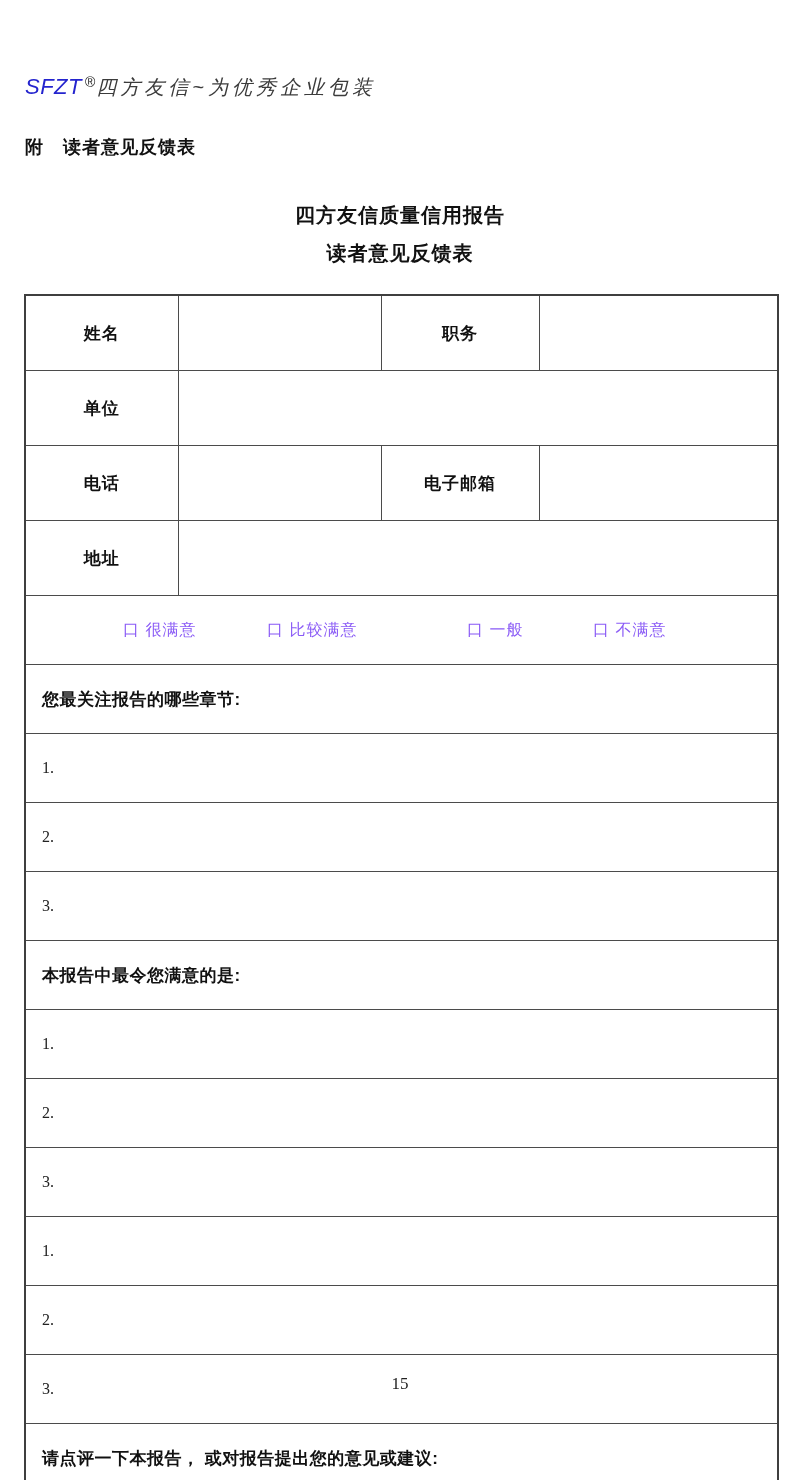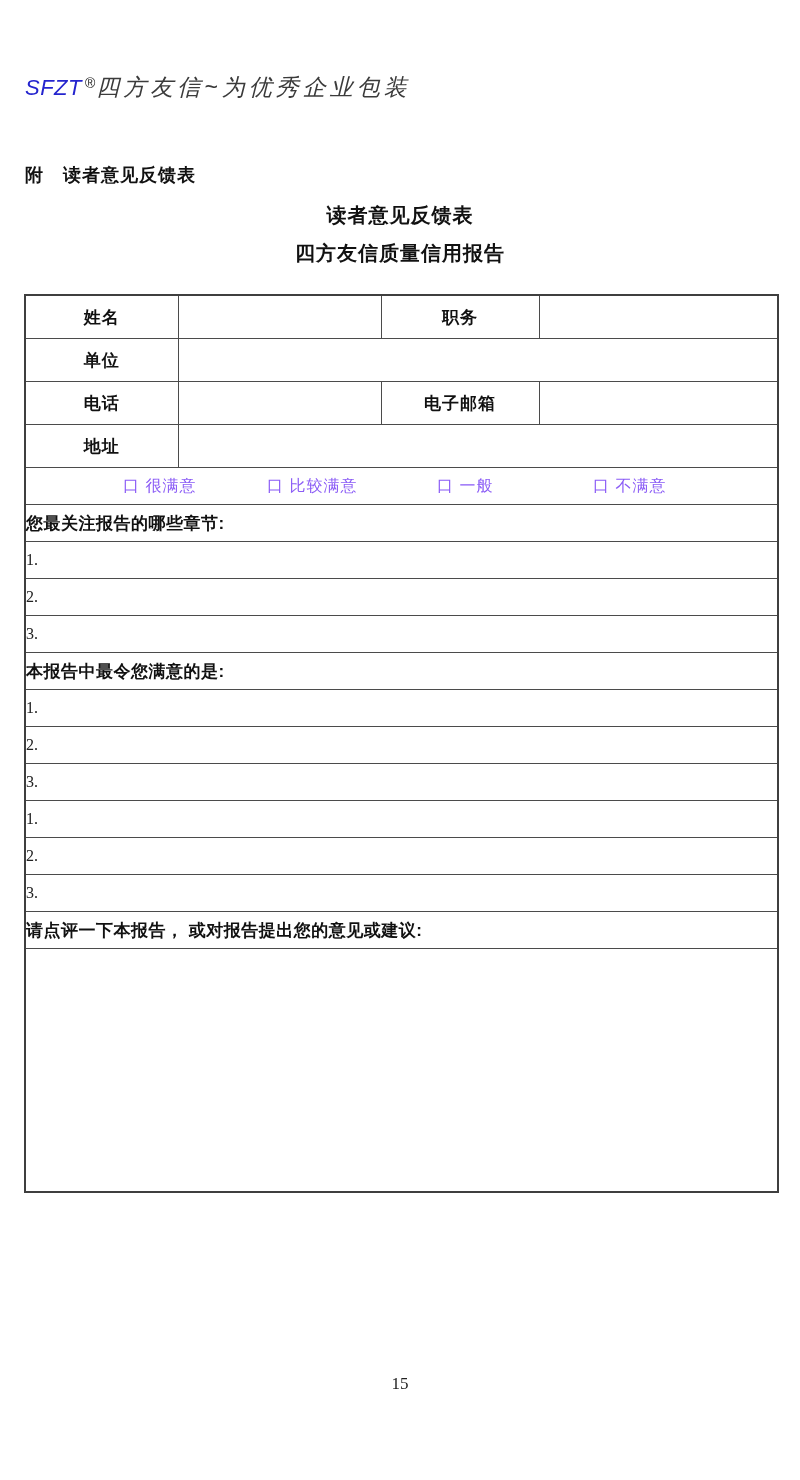--- a/index.html
+++ b/index.html
@@ -5,59 +5,59 @@
   html,body{margin:0;padding:0;background:#ffffff;}
   .page{
     position:relative;width:800px;height:1480px;background:#ffffff;
     font-family:"Liberation Sans","DejaVu Sans",sans-serif;color:#111;
     overflow:hidden;
   }
   
   .logo-line{position:absolute;left:25px;top:74px;white-space:nowrap;line-height:26px;}
   .logo-sfzt{font-style:italic;font-weight:normal;font-size:22px;color:#2424CE;letter-spacing:.5px;}
   .logo-reg{font-size:14px;color:#222;position:relative;top:-7px;margin-left:3px;}
-  .logo-tagline{font-style:italic;font-size:23px;color:#3b3b3b;letter-spacing:4px;margin-left:1px;}
+  .logo-tagline{font-style:italic;font-size:20px;color:#3b3b3b;letter-spacing:4px;margin-left:1px;}
   
-  .attachment{position:absolute;left:25px;top:135px;font-size:18px;font-weight:bold;letter-spacing:1px;margin-top:28px;}
+  .attachment{position:absolute;left:25px;top:135px;font-size:18px;font-weight:bold;letter-spacing:1px;}
   
   .doc-title{position:absolute;left:0;top:196px;width:800px;text-align:center;
     font-size:20px;font-weight:bold;line-height:38px;letter-spacing:1px;}
   
   table.form{
     position:absolute;left:24px;top:294px;width:753px;
     border-collapse:collapse;table-layout:fixed;border:2px solid #3f3f3f;
   }
-  table.form td{border:1px solid #4b4b4b;padding:0;vertical-align:middle;}
+  table.form td{border:1px solid #4b4b4b;padding:16px;vertical-align:middle;}
   tr.info td{height:42px;}
   tr.mid td{height:36px;}
   td.label{text-align:center;font-weight:bold;font-size:17px;letter-spacing:1px;}
   td.q{font-weight:bold;font-size:17px;padding:0 0 0 3px;text-align:left;letter-spacing:.5px;}
   td.num{font-family:"Liberation Serif","DejaVu Serif",serif;font-size:16px;padding-left:4px;text-align:left;color:#222;}
   td.options{position:relative;font-size:16px;color:#8b5cf6;}
   .opt{position:absolute;top:50%;transform:translateY(-50%);white-space:nowrap;letter-spacing:1px;}
-  .opt1{left:97px;} .opt2{left:241px;} .opt3{left:411px;} .opt4{left:567px;}
+  .opt1{left:97px;} .opt2{left:241px;} .opt3{left:441px;} .opt4{left:567px;}
   td.comment-box{height:242px;}
   
   .page-number{position:absolute;left:0;top:1374px;width:800px;text-align:center;
     font-family:"Liberation Serif","DejaVu Serif",serif;font-size:17px;color:#222;}
 </style>
 </head>
 <body>
 
 <div class="page">
 
   <div class="logo-line">
     <span class="logo-sfzt">SFZT</span><span class="logo-reg">®</span><span class="logo-tagline">四方友信~为优秀企业包装</span>
   </div>
 
   <div class="attachment">附　读者意见反馈表</div>
 
   <div class="doc-title">
+    <div>四方友信质量信用报告</div>
     <div>读者意见反馈表</div>
-    <div>四方友信质量信用报告</div>
   </div>
 
   <table class="form">
     <colgroup>
       <col style="width:153px">
         <col style="width:203px">
         <col style="width:158px">
         <col style="width:239px">
     </colgroup>
     <tbody>

